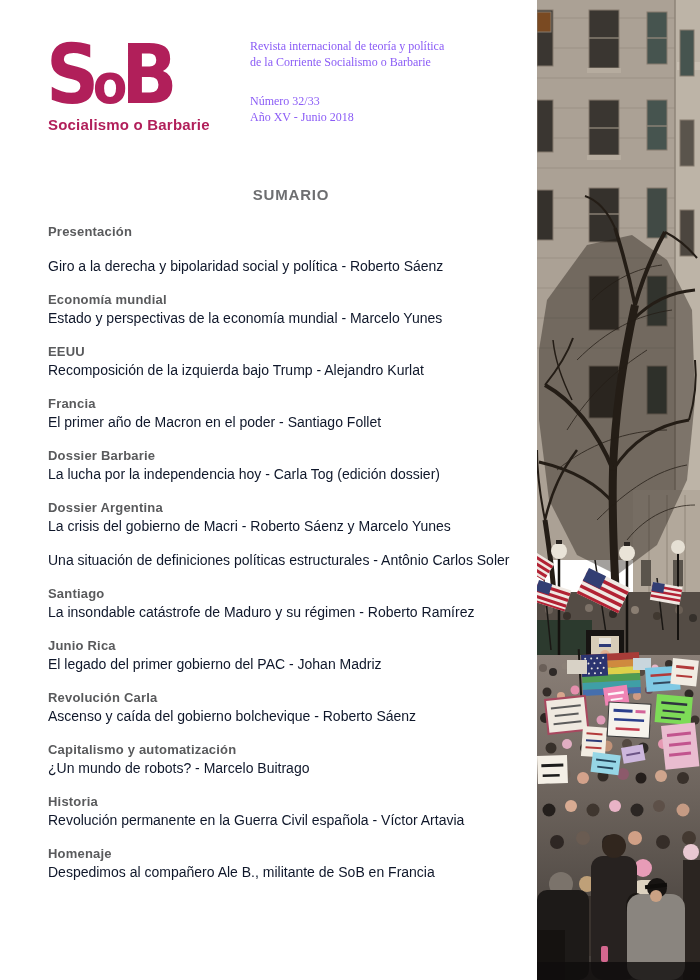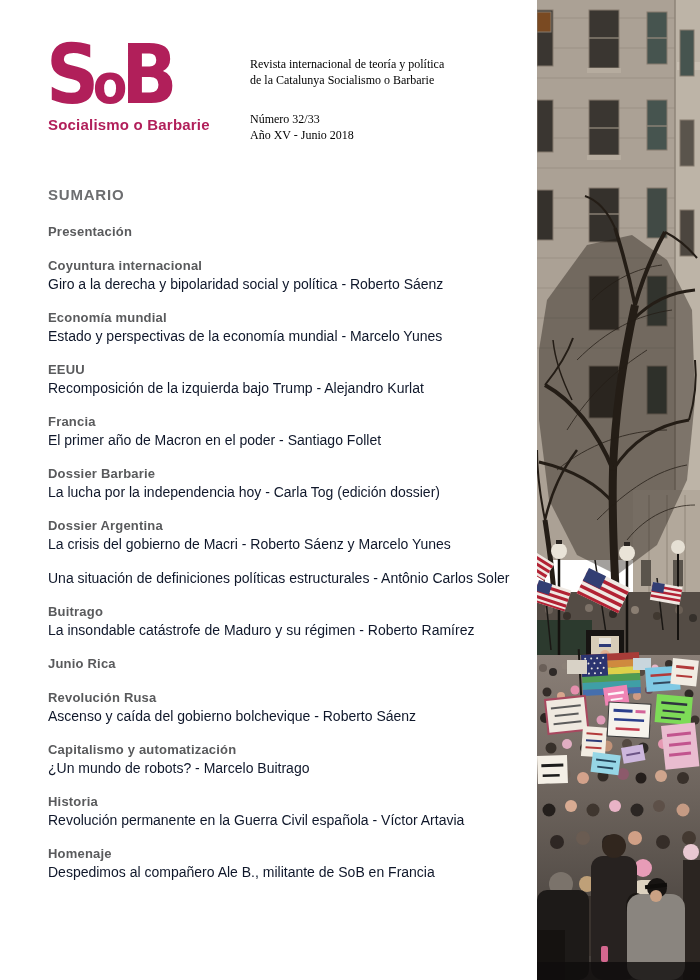--- a/index.html
+++ b/index.html
@@ -15,30 +15,30 @@
     color:#b11f5a; letter-spacing:-7px;
     transform:scaleX(.9); transform-origin:left top; white-space:nowrap;
   }
   .logo .lg-cap { font-size:82px; }
   .logo .lg-o   { font-size:56px; }
   .tagline {
     position:absolute; left:48px; top:116px;
     font-size:15px; font-weight:bold; color:#b11f5a; letter-spacing:.2px;
   }
   .masthead {
-    position:absolute; left:250px; top:57px;
+    position:absolute; left:250px; top:39px;
     font-family:"Liberation Serif", serif; font-size:12px;
-    color:#000000; line-height:15.5px;
+    color:#8b5cf6; line-height:15.5px;
   }
   .masthead .issue-block { margin-top:24px; }
   
   .toc { position:absolute; left:48px; top:186px; width:486px; }
   .toc-heading {
     font-size:15px; font-weight:bold; color:#6d6e70;
-    letter-spacing:.8px; margin-bottom:20px;
+    letter-spacing:.8px; margin-bottom:20px;text-align:center;
   }
   .toc-section { margin-bottom:16px; }
   .toc-title {
     font-size:13px; font-weight:bold; color:#595a5c;
     line-height:18px; letter-spacing:.2px; white-space:nowrap;
   }
   .toc-subtitle {
     font-size:14px; color:#0f172a; line-height:18px; white-space:nowrap;
   }
   
@@ -51,36 +51,35 @@
 </head>
 <body>
 
 <div class="page">
 
   <div class="logo"><span class="lg-cap">S</span><span class="lg-o">o</span><span class="lg-cap">B</span></div>
   <div class="tagline">Socialismo o Barbarie</div>
 
   <div class="masthead">
     <div>Revista internacional de teoría y política</div>
-    <div>de la Catalunya Socialismo o Barbarie</div>
+    <div>de la Corriente Socialismo o Barbarie</div>
     <div class="issue-block">
       <div>Número 32/33</div>
       <div>Año XV - Junio 2018</div>
     </div>
   </div>
 
   <div class="toc">
     <div class="toc-heading">SUMARIO</div>
 
     <div class="toc-section">
       <div class="toc-title">Presentación</div>
     </div>
 
     <div class="toc-section">
-      <div class="toc-title">Coyuntura internacional</div>
       <div class="toc-subtitle">Giro a la derecha y bipolaridad social y política - Roberto Sáenz</div>
     </div>
 
     <div class="toc-section">
       <div class="toc-title">Economía mundial</div>
       <div class="toc-subtitle">Estado y perspectivas de la economía mundial - Marcelo Yunes</div>
     </div>
 
     <div class="toc-section">
       <div class="toc-title">EEUU</div>
@@ -100,30 +99,31 @@
     <div class="toc-section">
       <div class="toc-title">Dossier Argentina</div>
       <div class="toc-subtitle">La crisis del gobierno de Macri - Roberto Sáenz y Marcelo Yunes</div>
     </div>
 
     <div class="toc-section">
       <div class="toc-subtitle">Una situación de definiciones políticas estructurales - Antônio Carlos Soler</div>
     </div>
 
     <div class="toc-section">
-      <div class="toc-title">Buitrago</div>
+      <div class="toc-title">Santiago</div>
       <div class="toc-subtitle">La insondable catástrofe de Maduro y su régimen - Roberto Ramírez</div>
     </div>
 
     <div class="toc-section">
       <div class="toc-title">Junio Rica</div>
-    </div>
-
-    <div class="toc-section">
-      <div class="toc-title">Revolución Rusa</div>
+      <div class="toc-subtitle">El legado del primer gobierno del PAC - Johan Madriz</div>
+    </div>
+
+    <div class="toc-section">
+      <div class="toc-title">Revolución Carla</div>
       <div class="toc-subtitle">Ascenso y caída del gobierno bolchevique - Roberto Sáenz</div>
     </div>
 
     <div class="toc-section">
       <div class="toc-title">Capitalismo y automatización</div>
       <div class="toc-subtitle">¿Un mundo de robots? - Marcelo Buitrago</div>
     </div>
 
     <div class="toc-section">
       <div class="toc-title">Historia</div>

